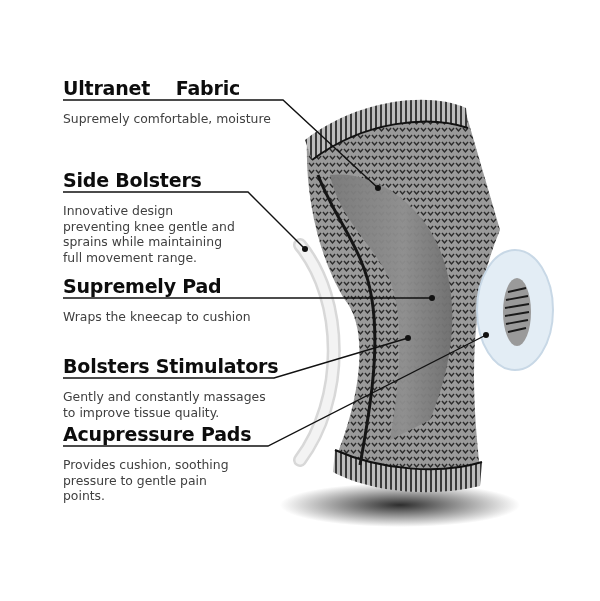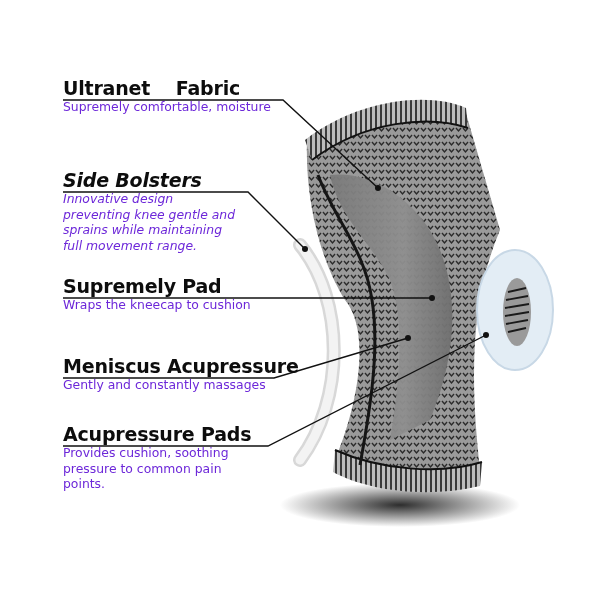--- a/index.html
+++ b/index.html
@@ -1,19 +1,19 @@
 <!DOCTYPE html>
 <html><head>
 <meta charset="utf-8">
 <style>
   html, body { margin:0; padding:0; background:#ffffff; }
   body { width:600px; height:601px; position:relative; overflow:hidden; font-family:"DejaVu Sans", sans-serif; color:#111; }
   .feature { position:absolute; left:63px; }
   .feature h2 { margin:0; font-family:"DejaVu Sans", sans-serif; font-weight:bold; font-size:19px; letter-spacing:-0.2px; color:#0d0d0d; line-height:22px; white-space:pre; }
-  .feature p { margin:0; font-size:12.4px; line-height:15.5px; color:#6d28d9; padding-top:0; }
+  .feature p { margin:0; font-size:12.4px; line-height:15.5px; color:#404040; padding-top:12px; }
   svg.art { position:absolute; left:0; top:0; }
 </style>
 </head>
 <body>
 
 <svg class="art" width="600" height="601" viewBox="0 0 600 601">
   <defs>
     <pattern id="knit" width="7" height="7" patternUnits="userSpaceOnUse">
       <rect width="7" height="7" fill="#9a9a9a"></rect>
       <path d="M1 2 L3.5 5 L6 2" stroke="#2b2b2b" stroke-width="1.4" fill="none"></path>
@@ -75,31 +75,31 @@
     <circle cx="408" cy="338" r="3"></circle>
     <circle cx="486" cy="335" r="3"></circle>
   </g>
 </svg>
 
 <div class="feature" style="top:77px;">
   <h2>Ultranet    Fabric</h2>
   <p><span>Supremely comfortable, moisture</span><br></p>
 </div>
 
-<div class="feature" style="top:169px;font-style:italic;">
+<div class="feature" style="top:169px;">
   <h2>Side Bolsters</h2>
   <p><span>Innovative design</span><br><span>preventing knee gentle and</span><br><span>sprains while maintaining</span><br><span>full movement range.</span></p>
 </div>
 
 <div class="feature" style="top:275px;">
   <h2>Supremely Pad</h2>
   <p><span>Wraps the kneecap to cushion</span><br></p>
 </div>
 
 <div class="feature" style="top:355px;">
-  <h2>Meniscus Acupressure</h2>
-  <p><span>Gently and constantly massages</span><br></p>
+  <h2>Bolsters Stimulators</h2>
+  <p><span>Gently and constantly massages</span><br><span>to improve tissue quality.</span></p>
 </div>
 
 <div class="feature" style="top:423px;">
   <h2>Acupressure Pads</h2>
-  <p><span>Provides cushion, soothing</span><br><span>pressure to common pain</span><br><span>points.</span></p>
+  <p><span>Provides cushion, soothing</span><br><span>pressure to gentle pain</span><br><span>points.</span></p>
 </div>
 
 </body></html>

